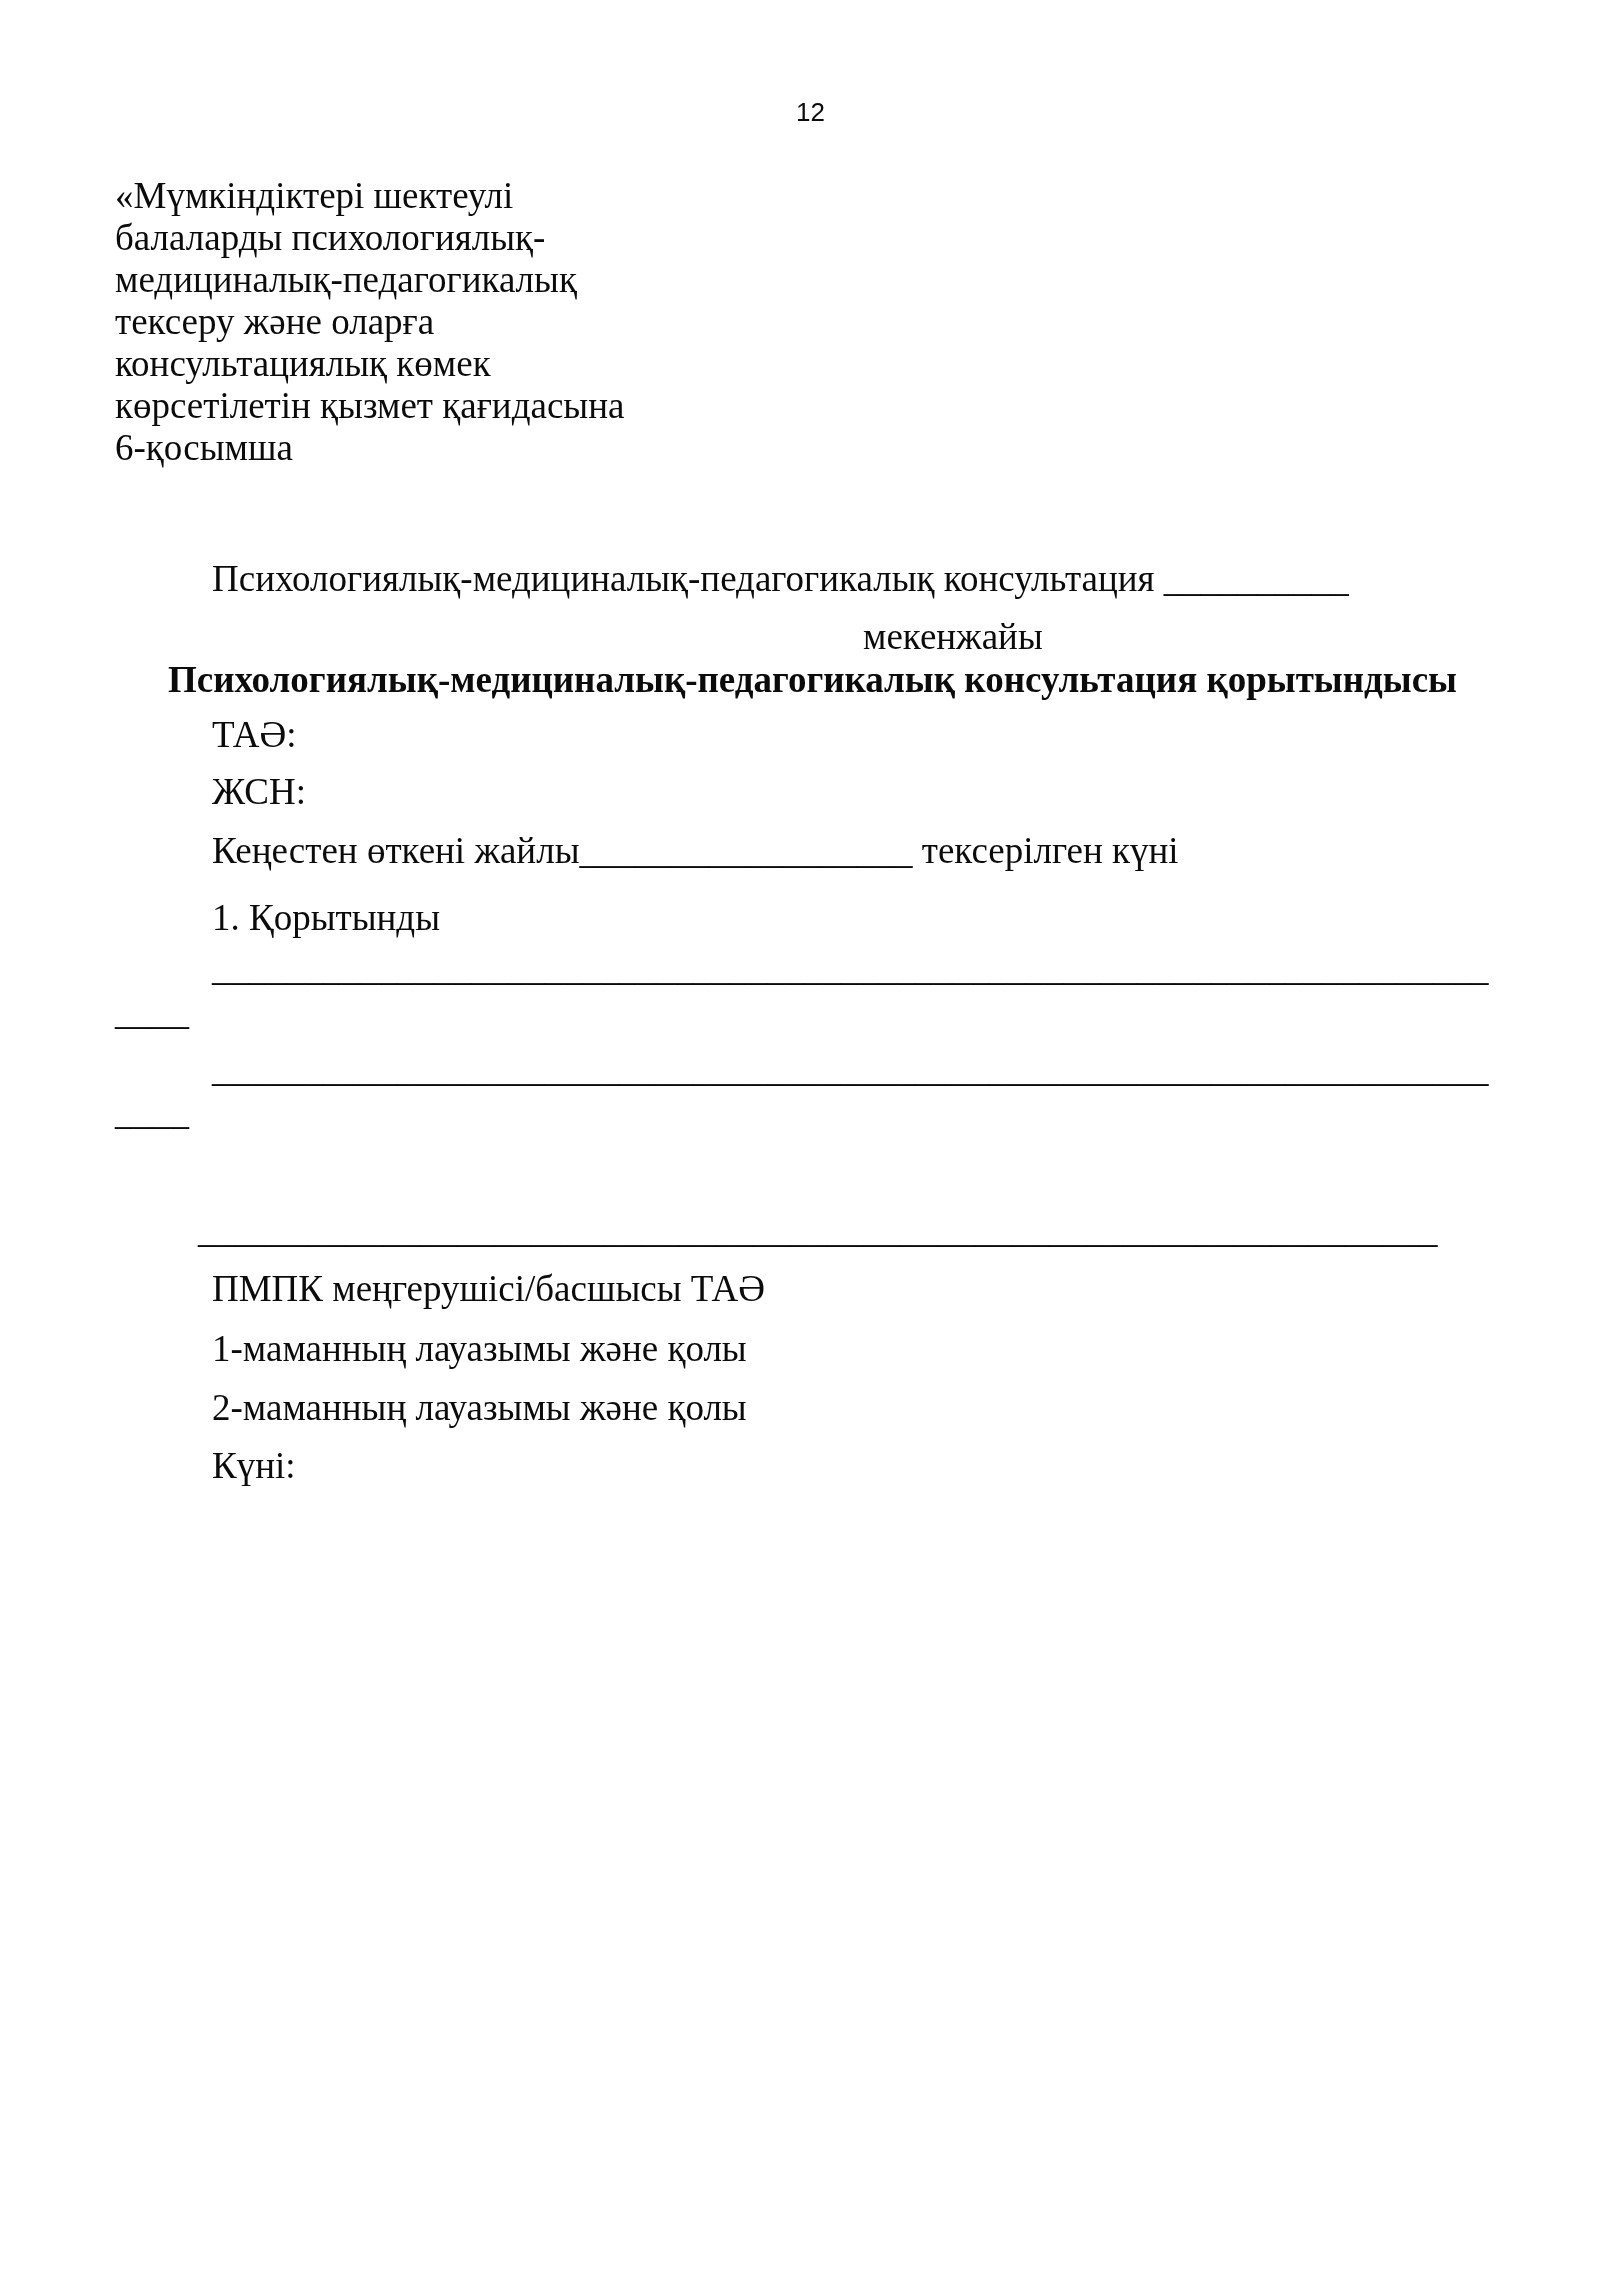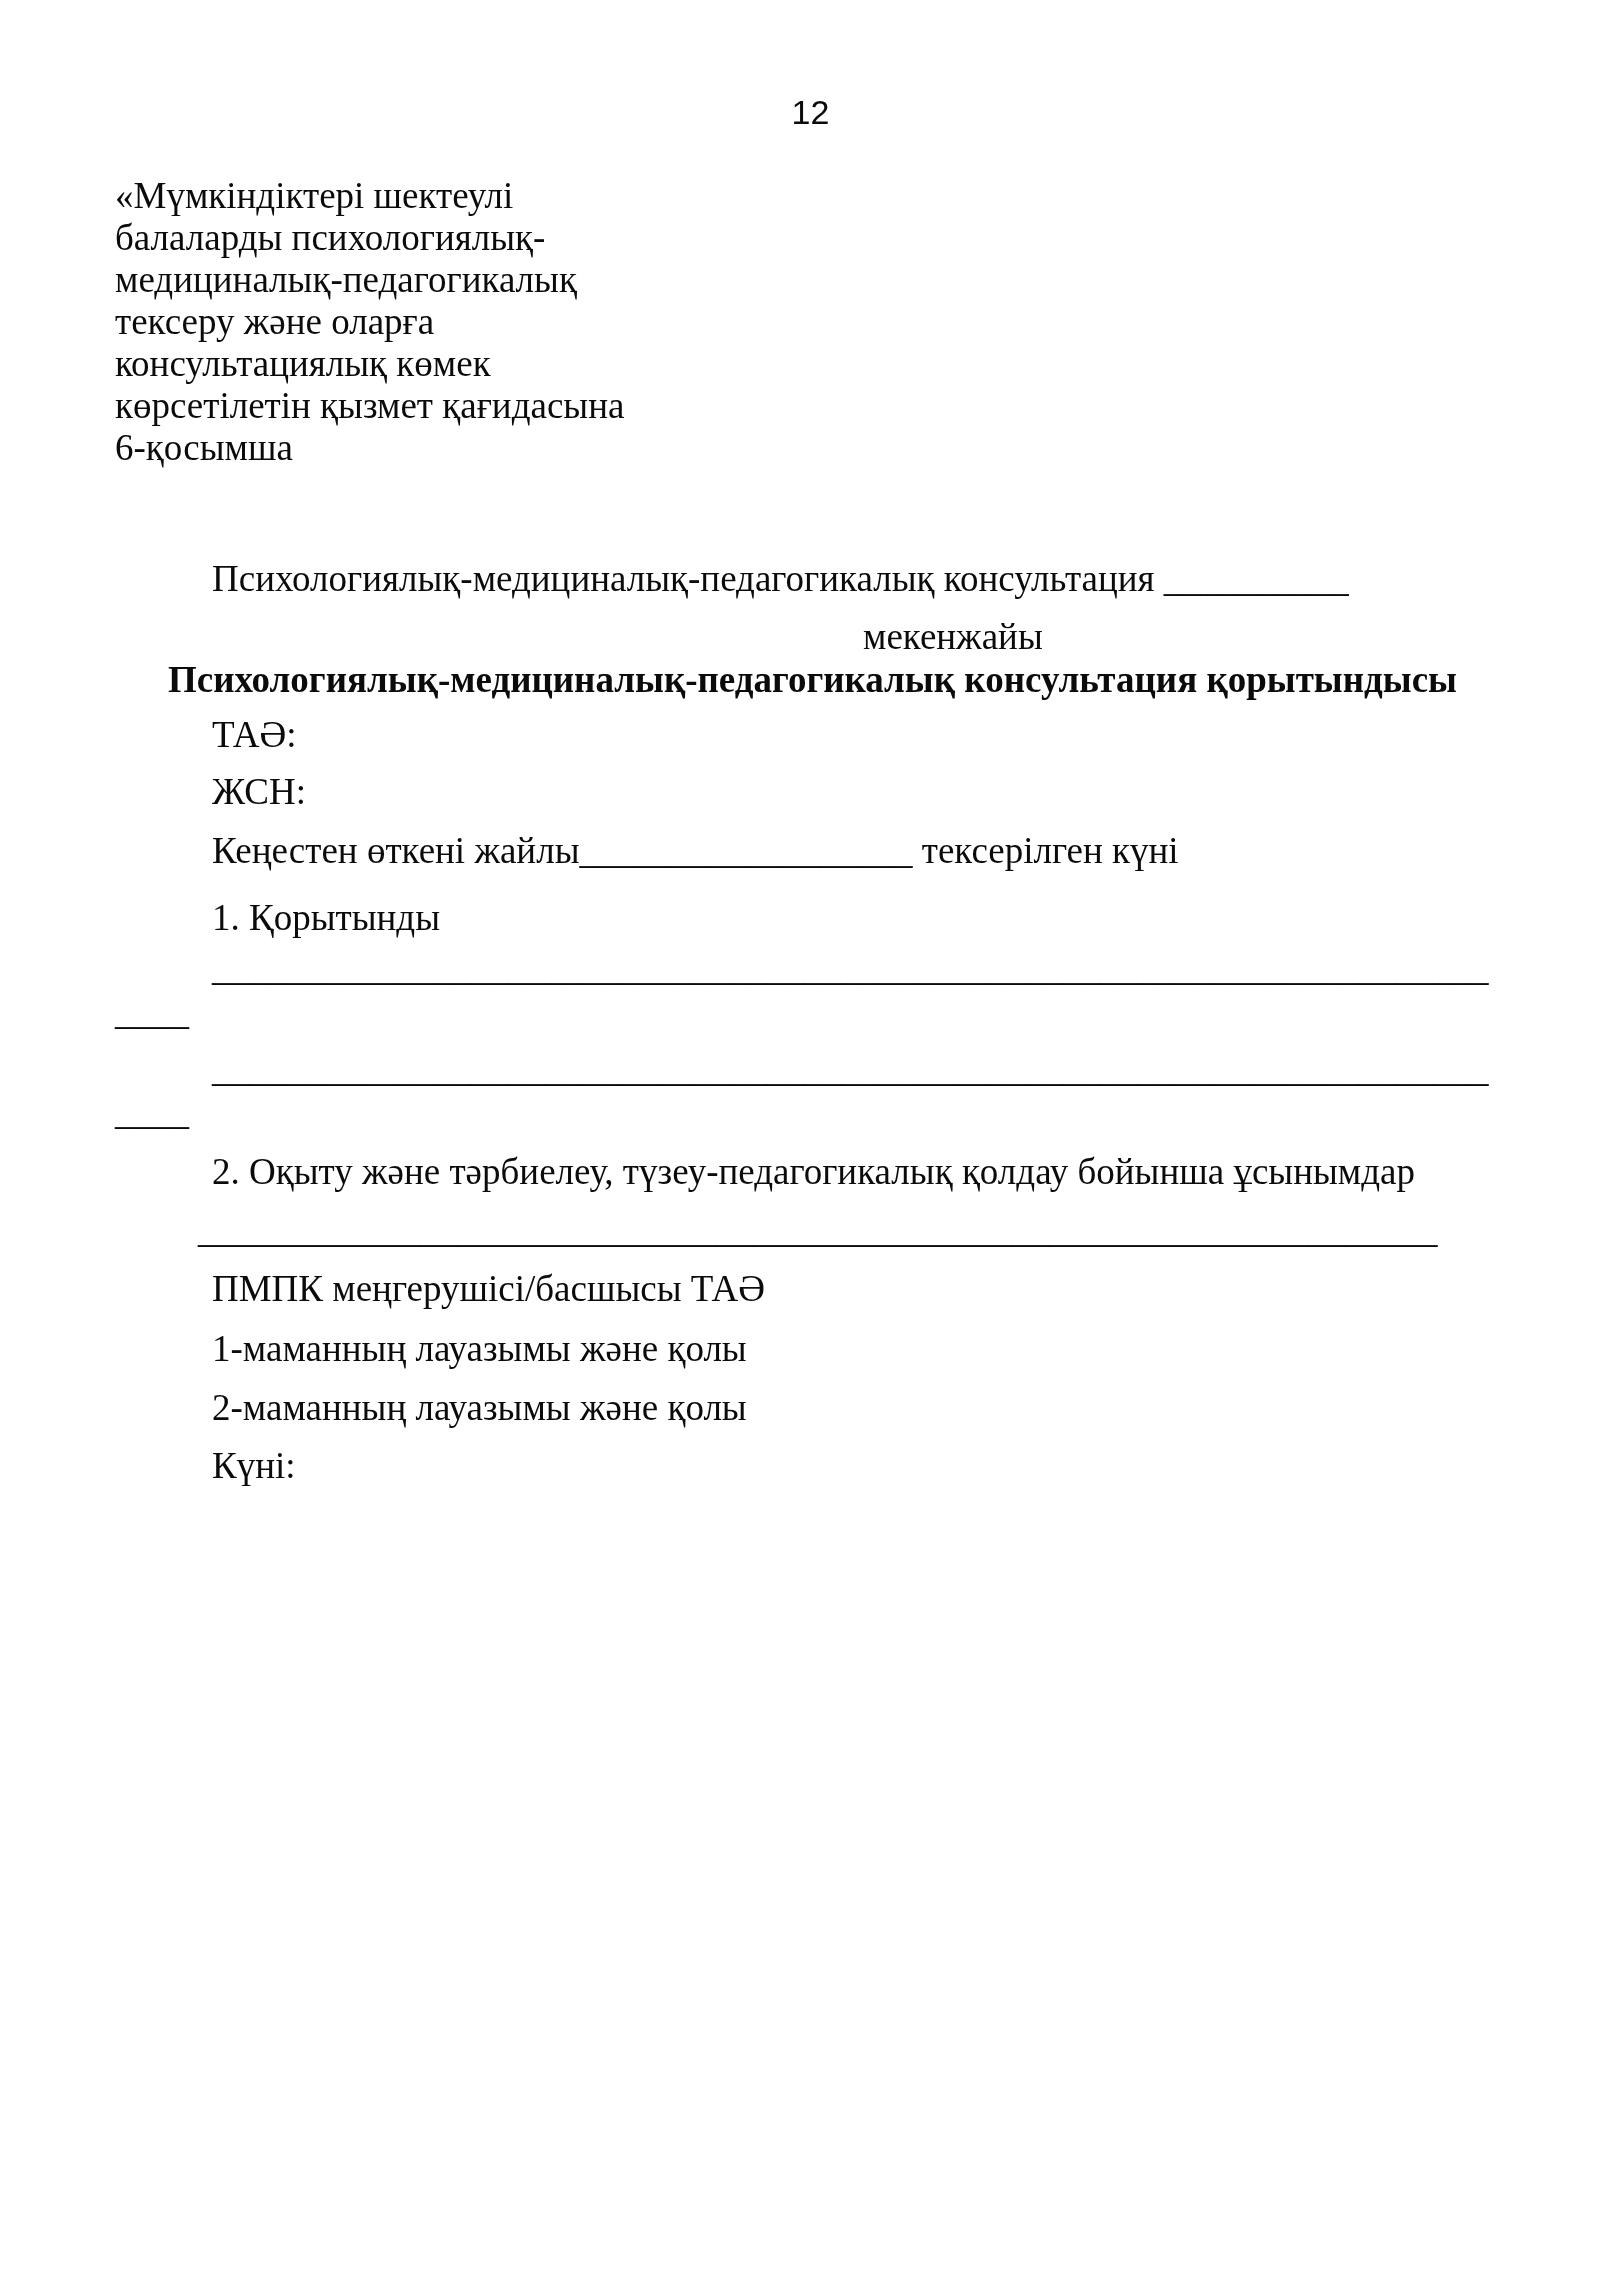--- a/index.html
+++ b/index.html
@@ -21,21 +21,21 @@
     font-size: 37px;
     line-height: 43px;
     white-space: pre;
   }
   .page-number {
     top: 91px;
     left: 0;
     width: 1621px;
     text-align: center;
     font-family: "Liberation Sans", sans-serif;
-    font-size: 34px;
+    font-size: 26px;
   }
   .header-block {
     position: absolute;
     top: 175px;
     left: 115px;
     width: 1395px;
     font-size: 37px;
     line-height: 42px;
   }
   .header-block div { white-space: pre; }
@@ -95,21 +95,20 @@
   <div class="line conclusion-heading">1. Қорытынды</div>
 
   <div class="line blank-1">_____________________________________________________________________</div>
 
   <div class="line blank-1-cont">____</div>
 
   <div class="line blank-2">_____________________________________________________________________</div>
 
   <div class="line blank-2-cont">____</div>
 
-  <div class="line recommendations-heading">2. Оқыту және тәрбиелеу, түзеу-педагогикалық қолдау бойынша ұсынымдар</div>
 
   <div class="line blank-3">___________________________________________________________________</div>
 
   <div class="line head-line">ПМПК меңгерушісі/басшысы ТАӘ</div>
 
   <div class="line specialist1-line">1-маманның лауазымы және қолы</div>
 
   <div class="line specialist2-line">2-маманның лауазымы және қолы</div>
 
   <div class="line date-line">Күні:</div>

